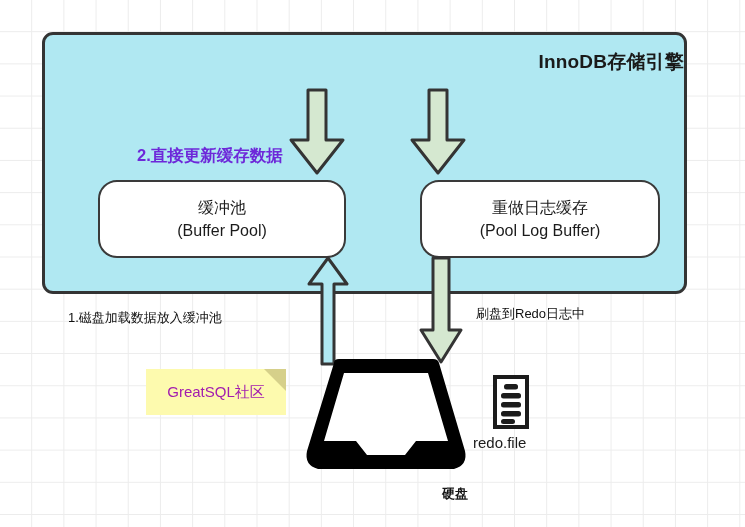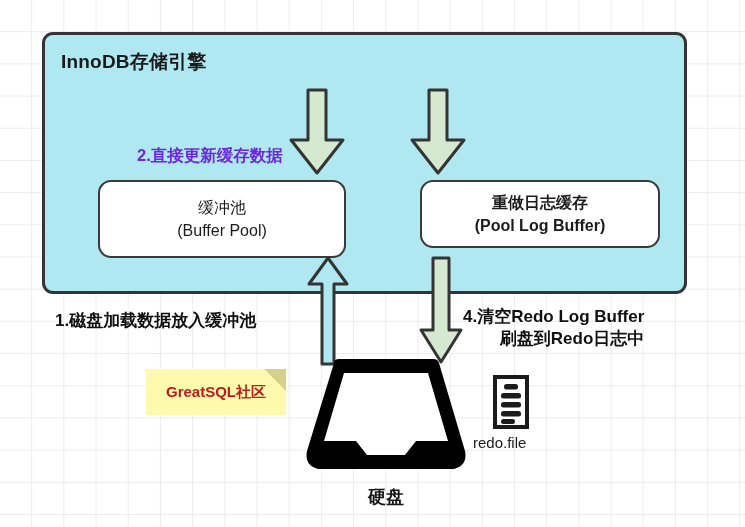--- a/index.html
+++ b/index.html
@@ -35,86 +35,85 @@
     background: #b0e8f2;
     border: 3px solid #343434;
     border-radius: 11px;
     box-sizing: border-box;
   }
   .engine-title {
     position: absolute;
     left: 0;
     top: 14px;
     width: 100%;
-    text-align: left;
+    text-align: right;
     font-size: 19px;
     font-weight: bold;
     color: #1a1a1a;
     letter-spacing: .2px;
-    padding-left: 16px;
   }
 
   
   .step-label {
     position: absolute;
     font-size: 16.5px;
     font-weight: bold;
     color: #6d28d9;
     white-space: nowrap;
     line-height: 1.25;
   }
   .step-2 { left: 92px; top: 110px; }
   .step-3 { left: 458px; top: 110px; }
 
   
   .inner-box {
     position: absolute;
     background: #ffffff;
     border: 2.6px solid #3a3a3a;
-    border-radius: 13px;
+    border-radius: 19px;
     box-sizing: border-box;
     display: flex;
     flex-direction: column;
     align-items: center;
     justify-content: center;
     font-size: 16px;
     color: #1b1b1b;
     line-height: 1.45;
   }
   .box-buffer-pool {
     left: 98px;
     top: 180px;
     width: 248px;
     height: 78px;
   }
   .box-redo-buffer {
     left: 420px;
     top: 180px;
     width: 240px;
-    height: 68px;
-    font-weight: bold;
+    height: 78px;
   }
 
   
   .arrow {
     position: absolute;
   }
   .arrow-down-2  { left: 287px; top: 88px;  width: 60px;  height: 88px; }
   .arrow-down-3  { left: 408px; top: 88px;  width: 60px;  height: 88px; }
   .arrow-up-1    { left: 307px; top: 256px; width: 42px;  height: 110px; }
   .arrow-down-4  { left: 418px; top: 256px; width: 46px;  height: 110px; }
 
   
   .outside-label {
     position: absolute;
-    font-size: 17px;
-    font-weight: bold;
+    font-size: 13px;
+    font-weight: normal;
     color: #101010;
     white-space: nowrap;
     line-height: 1.3;
+    margin-left: 13px;
   }
   .label-1 { left: 55px;  top: 310px; }
   .label-4 { left: 463px; top: 306px; text-align: right; }
 
   
   .sticky-note {
     position: absolute;
     left: 146px;
     top: 369px;
     width: 140px;
@@ -129,41 +128,41 @@
     right: 0;
     top: 0;
     width: 0;
     height: 0;
     border-left: 22px solid transparent;
     border-top: 22px solid #d6d08a;
   }
   .sticky-text {
     position: relative;
     font-size: 15px;
-    font-weight: bold;
-    color: #b91c1c;
+    font-weight: normal;
+    color: #a21caf;
     z-index: 2;
     margin-right: 0;
   }
 
   
   .disk-icon {
     position: absolute;
     left: 304px;
     top: 357px;
     width: 164px;
     height: 118px;
   }
   .disk-caption {
     position: absolute;
     left: 304px;
     top: 485px;
     width: 164px;
-    text-align: center;
-    font-size: 18px;
+    text-align: right;
+    font-size: 13px;
     font-weight: bold;
     color: #161616;
   }
 
   
   .redo-file-icon {
     position: absolute;
     left: 493px;
     top: 375px;
     width: 36px;
@@ -221,21 +220,20 @@
 
   <div class="arrow arrow-down-4">
     <svg width="46" height="110" viewBox="0 0 46 110" xmlns="http://www.w3.org/2000/svg">
       <polygon points="15,2 31,2 31,74 43,74 23,106 3,74 15,74" fill="#d5e8d0" stroke="#343434" stroke-width="3" stroke-linejoin="round"></polygon>
     </svg>
   </div>
 
   <div class="outside-label label-1">1.磁盘加载数据放入缓冲池</div>
 
   <div class="outside-label label-4">
-    <div>4.清空Redo Log Buffer</div>
     <div>刷盘到Redo日志中</div>
   </div>
 
   <div class="sticky-note">
     <span class="sticky-fold"></span>
     <span class="sticky-text">GreatSQL社区</span>
   </div>
 
   <div class="disk-icon">
     <svg width="164" height="118" viewBox="0 0 164 118" xmlns="http://www.w3.org/2000/svg">

